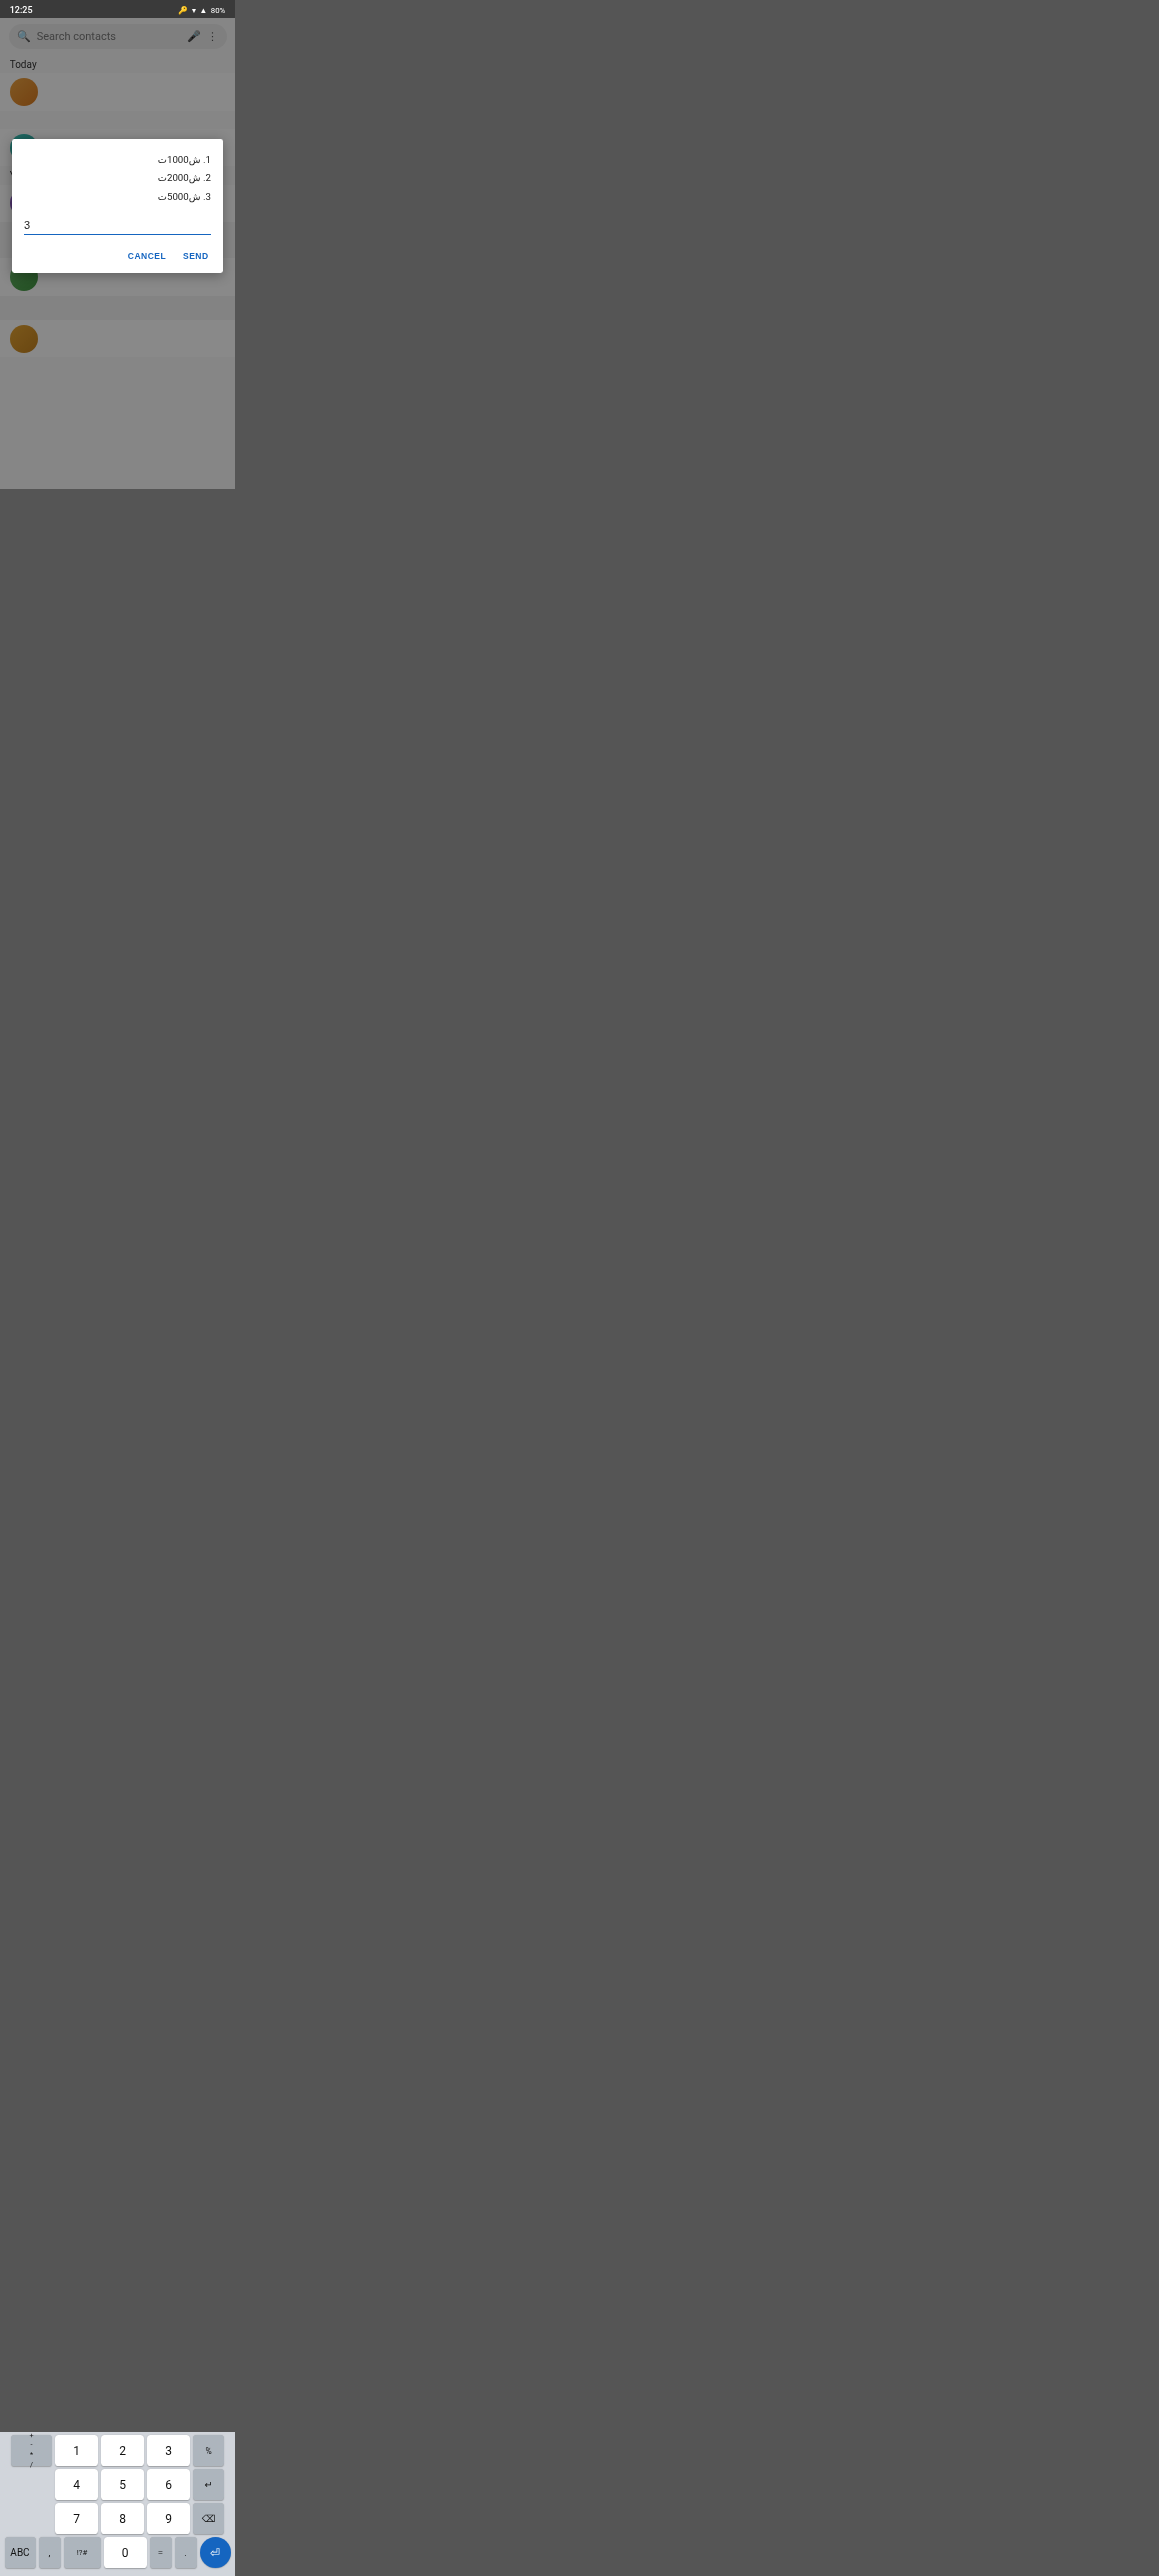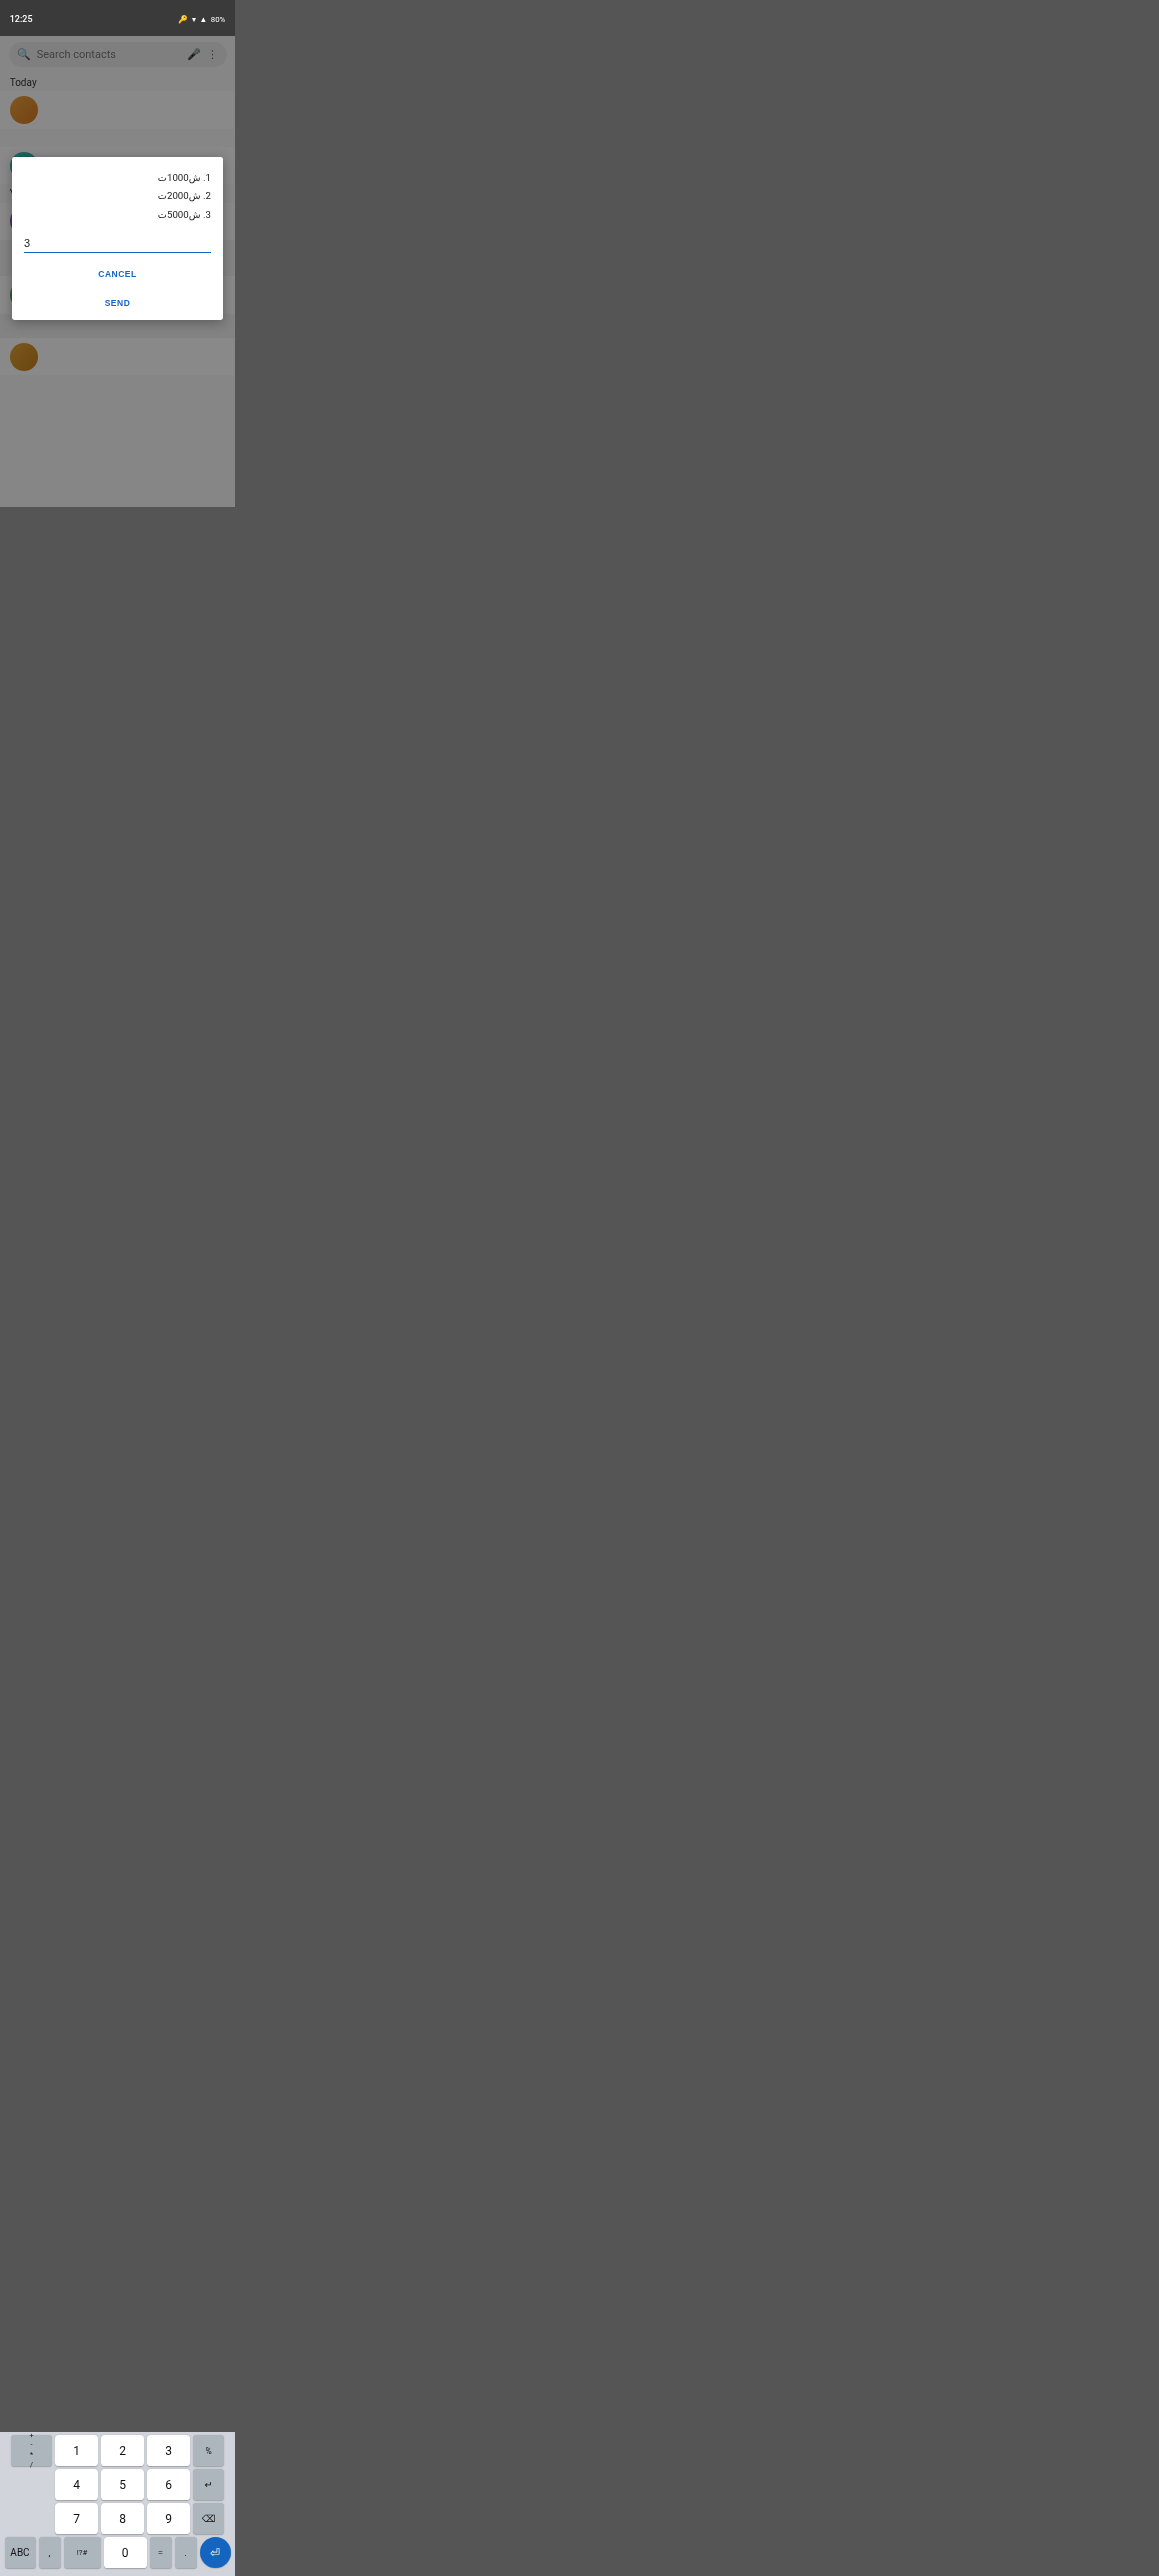--- a/index.html
+++ b/index.html
@@ -13,21 +13,21 @@
       overflow: hidden;
     }
 
     
     .status-bar {
       display: flex;
       justify-content: space-between;
       align-items: center;
       padding: 4.8px 9.7px 2.4px;
       background: #3a3a3a;
-      height: 36px;
+      height: 18px;
     }
     .status-time {
       color: white;
       font-size: 9px;
       font-weight: 500;
     }
     .status-icons {
       display: flex;
       align-items: center;
       gap: 3.6px;
@@ -131,21 +131,20 @@
       font-size: 11px;
       color: #222;
       padding: 2.4px 0;
       background: transparent;
     }
 
     .dialog-actions {
       display: flex;
       justify-content: flex-end;
       gap: 12px;
-      flex-direction: column;
     }
     .dialog-btn {
       background: none;
       border: none;
       color: #1565C0;
       font-size: 8.5px;
       font-weight: 700;
       letter-spacing: 0.5px;
       cursor: pointer;
       padding: 3.6px 2.4px;

